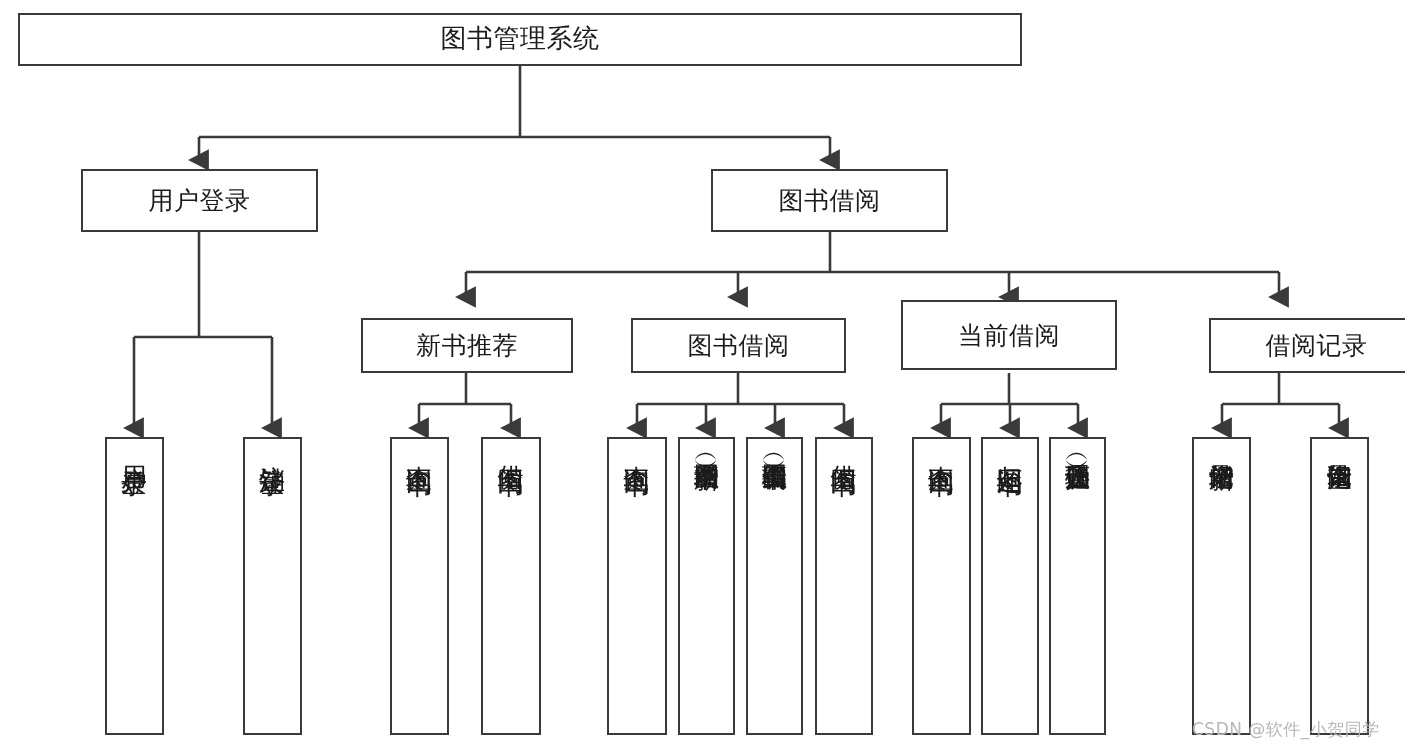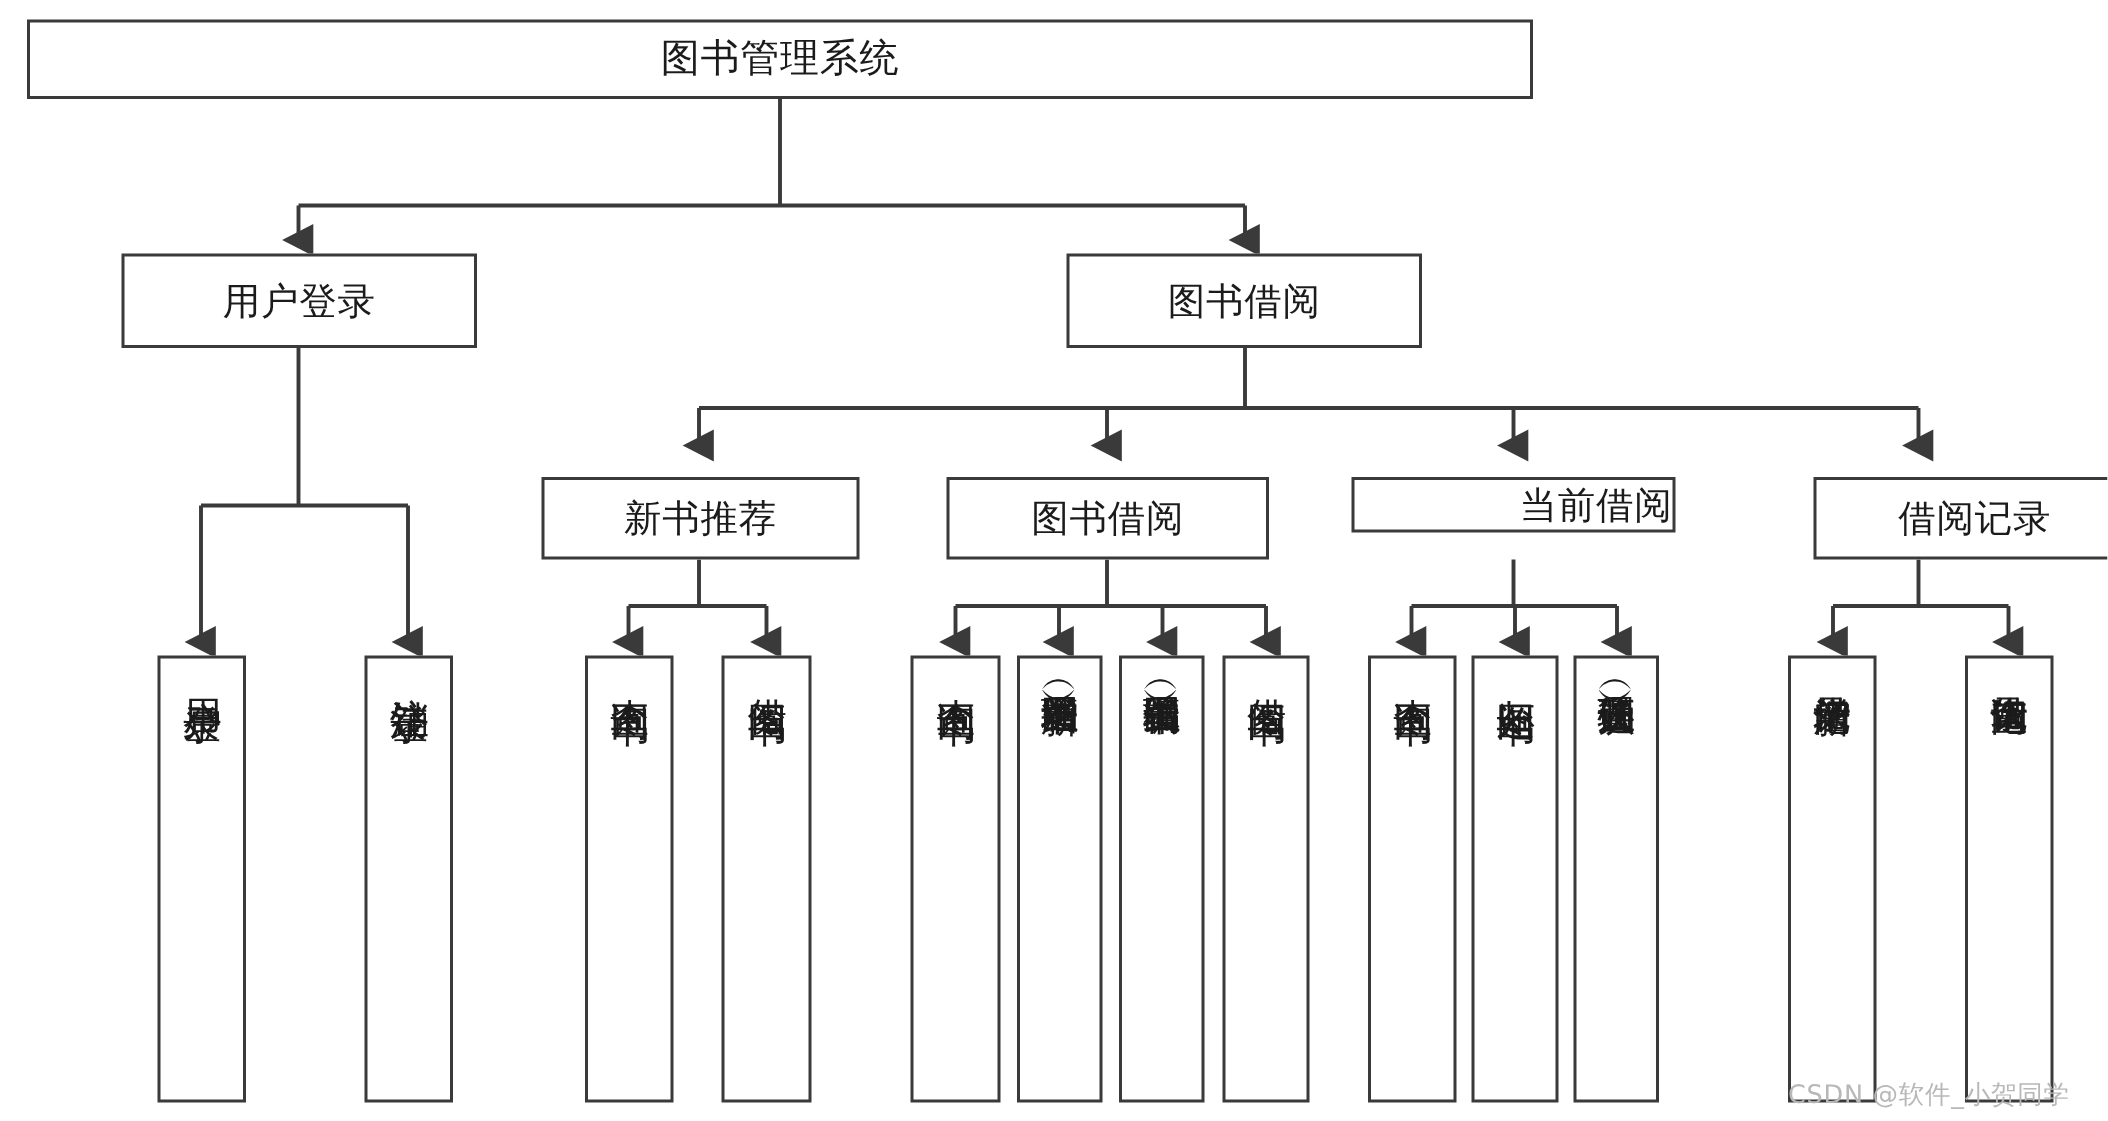--- a/index.html
+++ b/index.html
@@ -144,21 +144,21 @@
   <div class="node horiz" style="left:711px; top:169px; width:237px; height:63px;">
     <span class="node-label">图书借阅</span>
   </div>
 
   <div class="node horiz" style="left:631px; top:318px; width:215px; height:55px;">
     <span class="node-label">图书借阅</span>
   </div>
   <div class="node horiz" style="left:361px; top:318px; width:212px; height:55px;">
     <span class="node-label">新书推荐</span>
   </div>
-  <div class="node horiz" style="left:901px; top:318px; width:216px; height:37px;justify-content:flex-end;">
+  <div class="node horiz" style="left:901px; top:300px; width:216px; height:70px;">
     <span class="node-label">当前借阅</span>
   </div>
   <div class="node horiz" style="left:1172px; top:318px; width:215px; height:55px;margin-left:37px;">
     <span class="node-label">借阅记录</span>
   </div>
 
   <div class="node vert" style="left:105px; top:437px; width:59px; height:298px;">
     <span class="node-label">用户登录</span>
   </div>
   <div class="node vert" style="left:243px; top:437px; width:59px; height:298px;">

